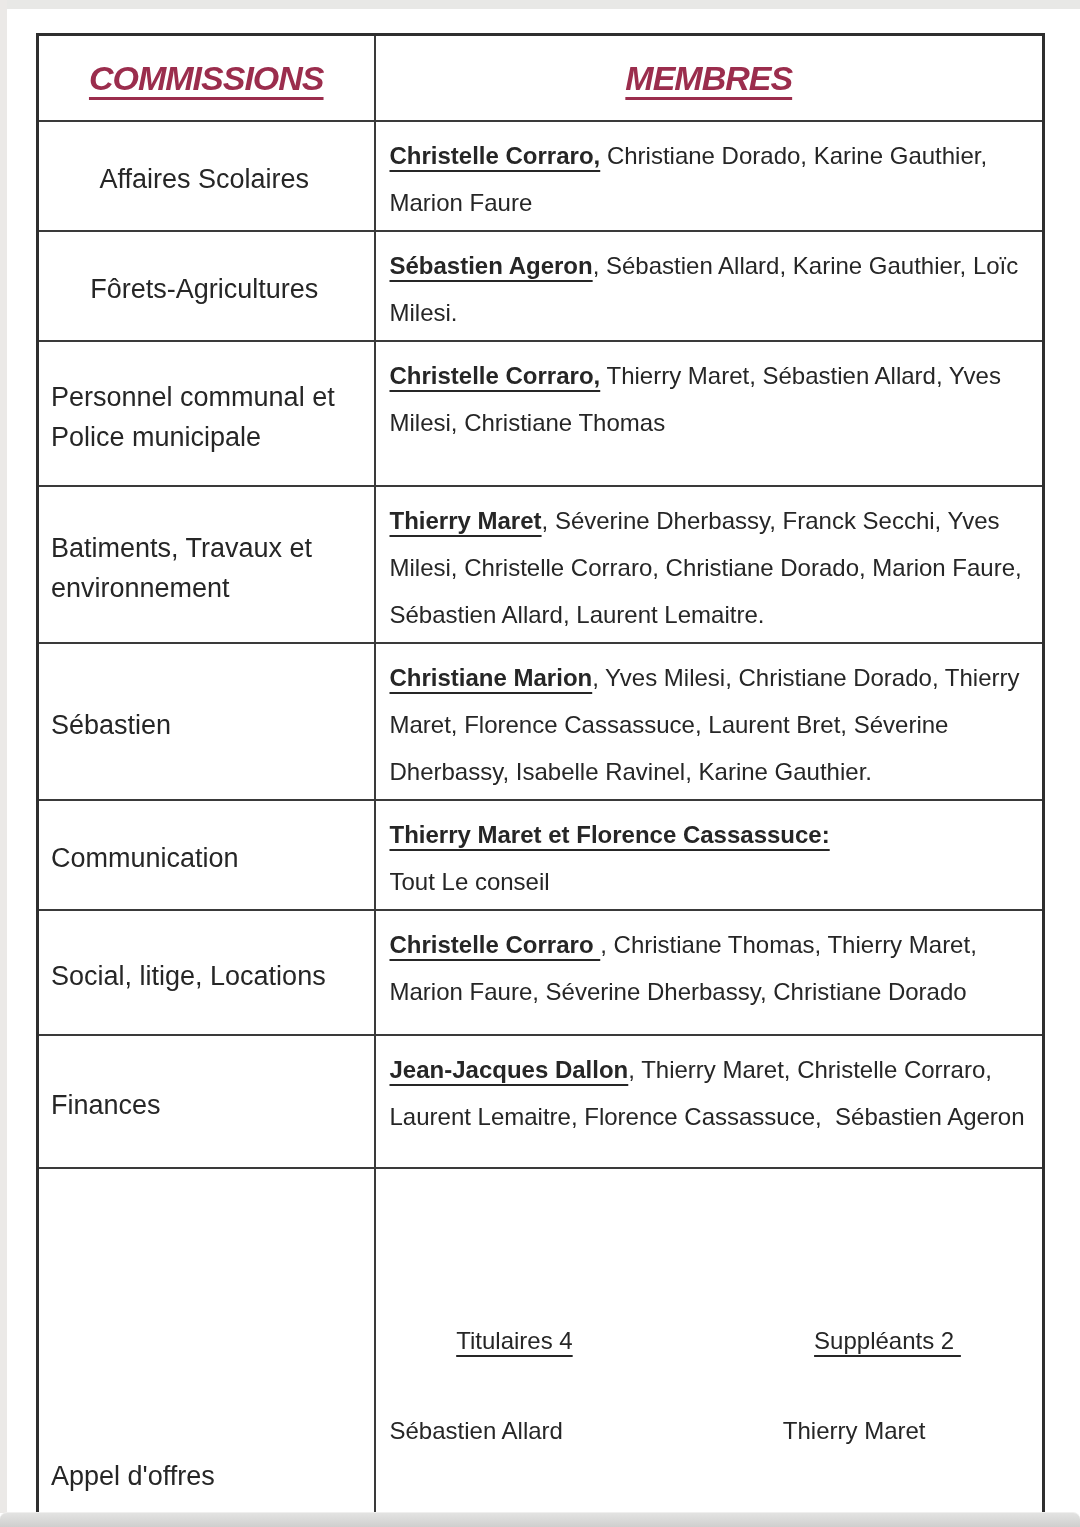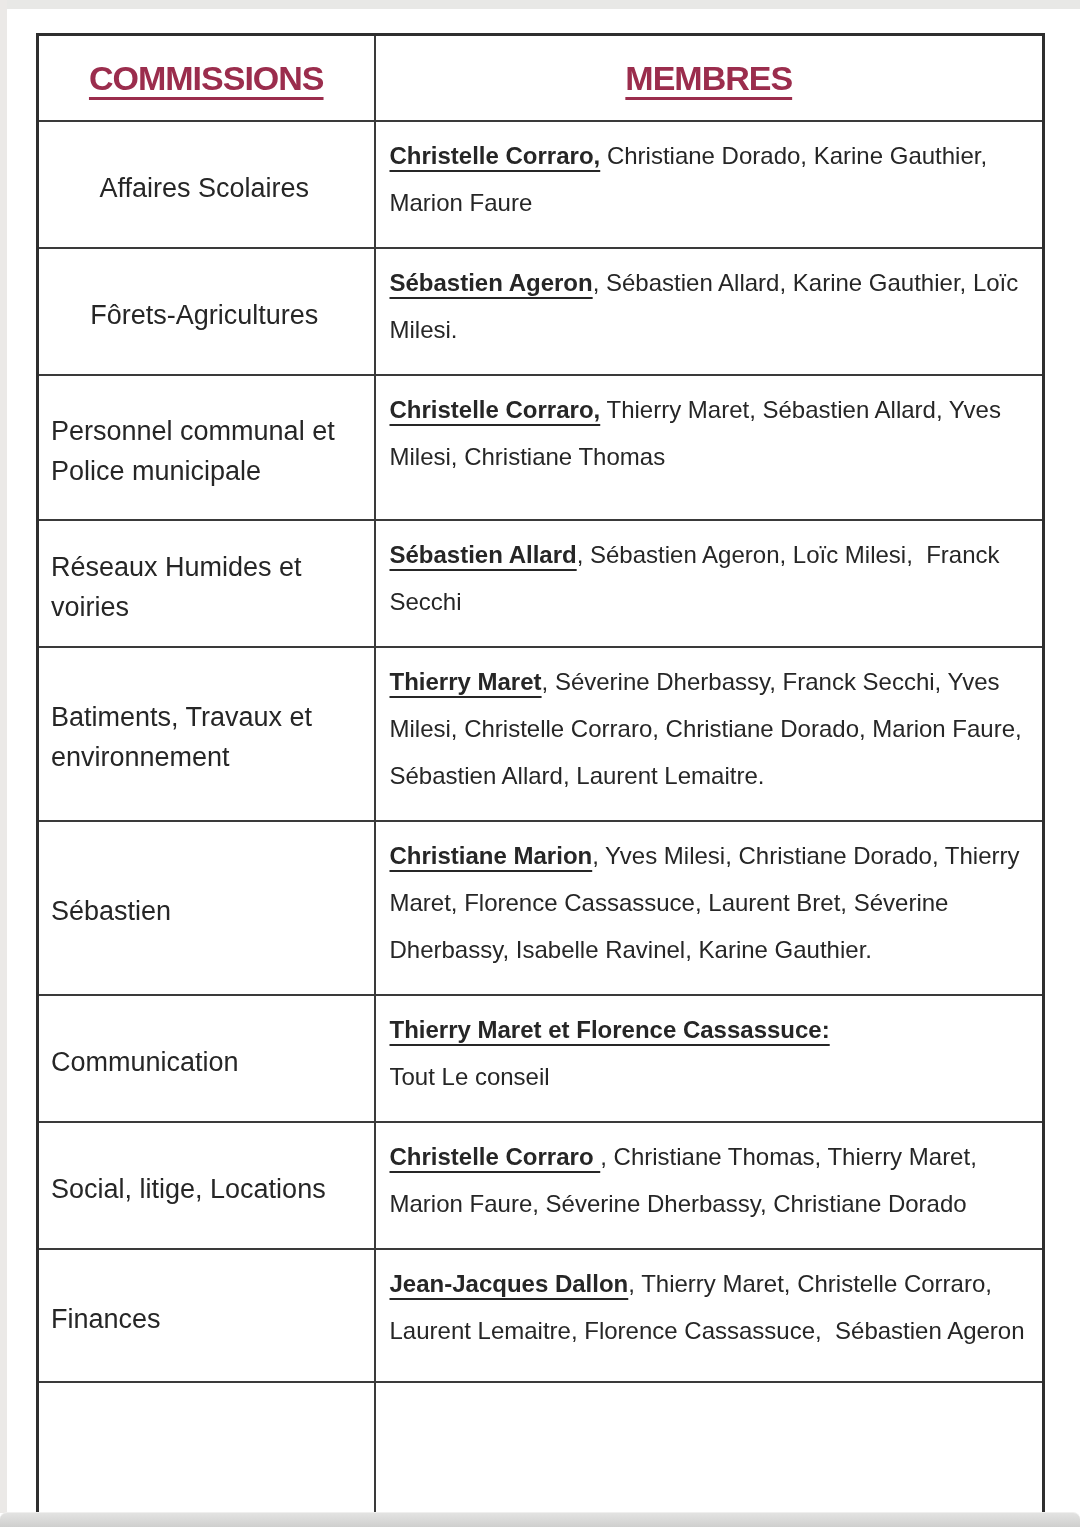--- a/index.html
+++ b/index.html
@@ -43,35 +43,36 @@
     height:84px;
     text-align:center;
     vertical-align:middle;
     font-size:34px;
     font-weight:600;
     letter-spacing:-1px;
     color:#9b2d4d;
     text-decoration:underline;
     text-decoration-thickness:3px;
     text-underline-offset:7px;
+    font-style:italic;
   }
 
   td.commission {
     font-size:27px;
     vertical-align:middle;
     padding:12px 8px 6px 12px;
     line-height:40px;
   }
   td.commission.centered { text-align:center; padding-left:4px; }
 
   td.members {
     font-size:24px;
     line-height:47px;
     vertical-align:top;
-    padding:10px 16px 21px 14px;
+    padding:10px 16px 4px 14px;
     white-space:pre-wrap;
   }
   .lead {
     font-weight:bold;
     text-decoration:underline;
     text-underline-offset:6px;
     text-decoration-thickness:2px;
   }
   .line2 { display:block; }
 
@@ -112,24 +113,20 @@
   <tr style="height:95px;">
     <td class="commission centered">Fôrets-Agricultures</td>
     <td class="members"><span class="lead">Sébastien Ageron</span><span>, Sébastien Allard, Karine Gauthier, Loïc Milesi.</span></td>
   </tr>
 
   <tr style="height:145px;">
     <td class="commission">Personnel communal et Police municipale</td>
     <td class="members"><span class="lead">Christelle Corraro,</span><span> Thierry Maret, Sébastien Allard, Yves Milesi, Christiane Thomas</span></td>
   </tr>
 
-  <tr style="height:110px;">
-    <td class="commission">Réseaux Humides et voiries</td>
-    <td class="members"><span class="lead">Sébastien Allard</span><span>, Sébastien Ageron, Loïc Milesi,  Franck Secchi</span></td>
-  </tr>
 
   <tr style="height:146px;">
     <td class="commission">Batiments, Travaux et environnement</td>
     <td class="members"><span class="lead">Thierry Maret</span><span>, Séverine Dherbassy, Franck Secchi, Yves Milesi, Christelle Corraro, Christiane Dorado, Marion Faure, Sébastien Allard, Laurent Lemaitre.</span></td>
   </tr>
 
   <tr style="height:149px;">
     <td class="commission">Sébastien</td>
     <td class="members"><span class="lead">Christiane Marion</span><span>, Yves Milesi, Christiane Dorado, Thierry Maret, Florence Cassassuce, Laurent Bret, Séverine Dherbassy, Isabelle Ravinel, Karine Gauthier.</span></td>
   </tr>

